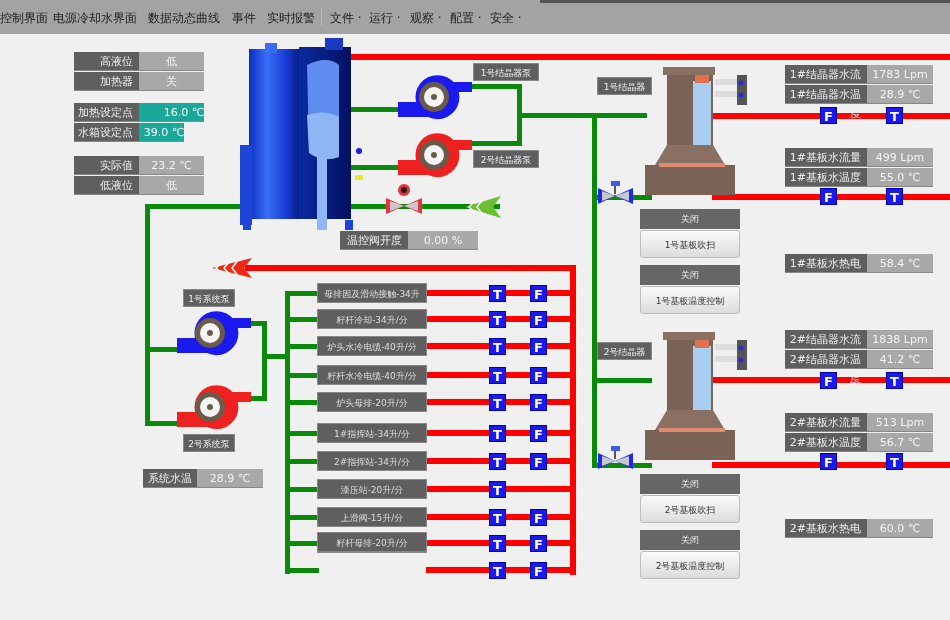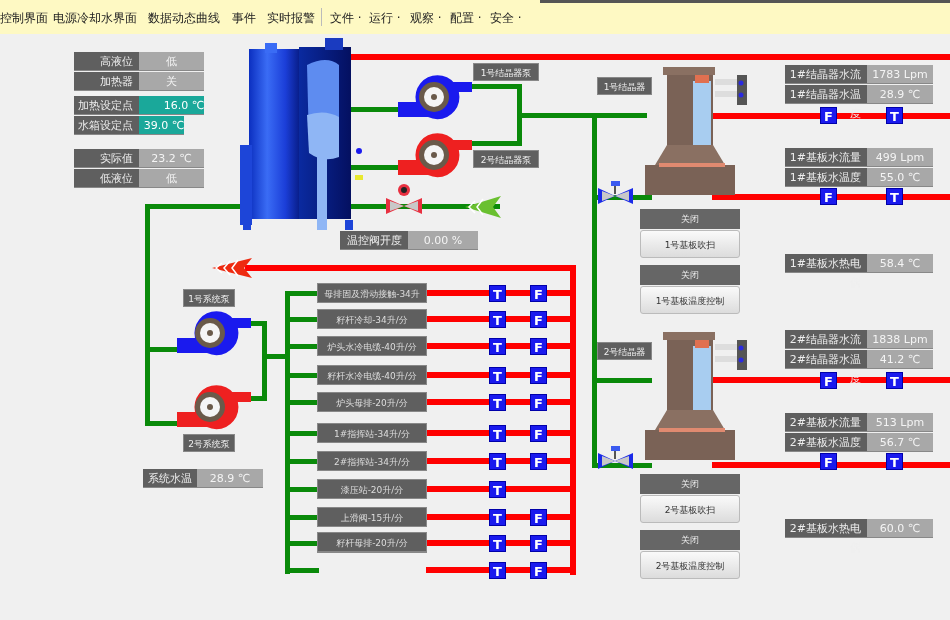--- a/index.html
+++ b/index.html
@@ -1,17 +1,17 @@
 <!DOCTYPE html>
 <html><head>
 <meta charset="utf-8">
 <style>
   html,body{margin:0;padding:0;}
   body{width:950px;height:620px;background:#f0f0f0;position:relative;overflow:hidden;font-family:"DejaVu Sans",sans-serif;}
-  .menubar{position:absolute;left:0;top:0;width:950px;height:34px;background:#fef9c3;}
+  .menubar{position:absolute;left:0;top:0;width:950px;height:34px;background:#a3a3a3;}
   .menubar .topline{position:absolute;left:540px;top:0;width:410px;height:3px;background:#555;}
   .menu-item{position:absolute;top:10px;font-size:12px;color:#222;white-space:nowrap;cursor:pointer;}
   .menu-sep{position:absolute;top:8px;width:1px;height:18px;background:#bbb;}
   .pipe{position:absolute;}
   .g{background:#0a8a0a;}
   .r{background:#ff0000;}
   .lbl{position:absolute;background:#5f5f5f;color:#eee;font-size:9px;text-align:center;line-height:18px;height:18px;white-space:nowrap;border:1px solid #888;box-sizing:border-box;}
   .kv{position:absolute;display:flex;height:19px;font-size:11px;line-height:19px;}
   .kv .k{background:#5f5f5f;color:#eee;text-align:right;padding-right:6px;box-sizing:border-box;border-bottom:1px solid #888;}
   .kv .v{background:#a8a8a8;color:#f4f4f4;text-align:center;box-sizing:border-box;border-bottom:1px solid #888;}
@@ -128,21 +128,21 @@
     <div class="line-lbl" style="top:532px">籽杆母排-20升/分</div>
     <div class="badge" style="left:489px;top:562px">T</div>
     <div class="badge" style="left:530px;top:562px">F</div>
   </div>
 
 <div id="tank-table" style="position:absolute;left:74px;top:52px;width:130px;">
     <div class="kv" style="position: relative; margin-bottom: 1px;">
       <div class="k" style="width:65px">高液位</div>
       <div class="v " style="width:65px">低</div>
     </div>
-    <div class="kv" style="position: relative; margin-bottom: 5px;">
+    <div class="kv" style="position: relative; margin-bottom: 12px;">
       <div class="k" style="width:65px">加热器</div>
       <div class="v " style="width:65px">关</div>
     </div>
     <div class="kv" style="position: relative; margin-bottom: 1px;">
       <div class="k" style="width:65px">加热设定点</div>
       <div class="v teal" style="width:65px">16.0 ℃</div>
     </div>
     <div class="kv" style="position: relative; margin-bottom: 14px;">
       <div class="k" style="width:65px">水箱设定点</div>
       <div class="v teal" style="width:45px">39.0 ℃</div>

